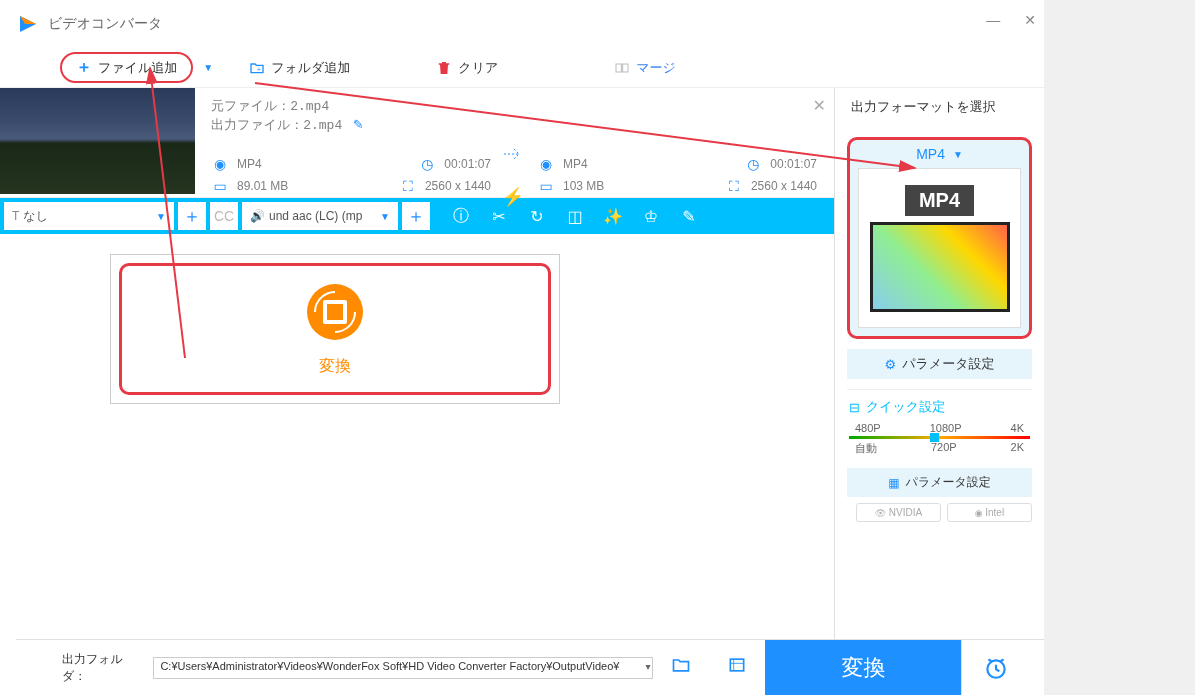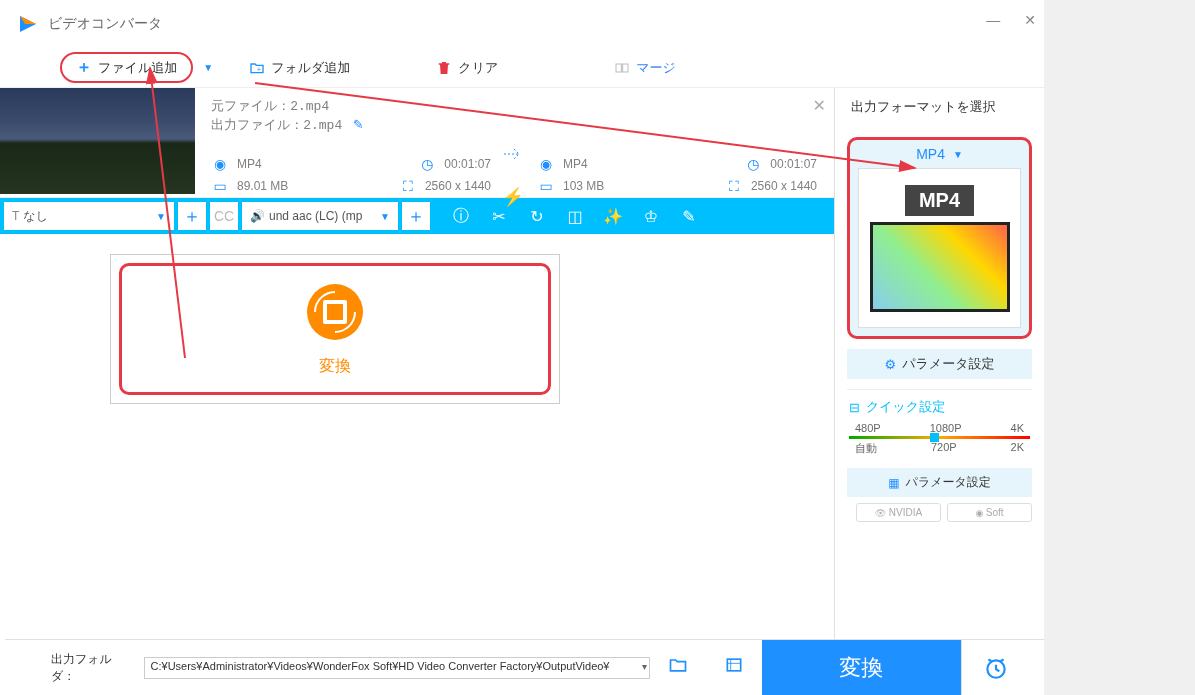--- a/index.html
+++ b/index.html
@@ -65,21 +65,21 @@
 .quick-settings { padding: 4px 2px; }
 .quick-title { color: #00bfff; font-size: 13px; display: flex; align-items: center; gap: 6px; margin-bottom: 6px; }
 .quality-labels { display: flex; justify-content: space-between; font-size: 11px; color: #666; padding: 0 6px; margin: 2px 0; }
 .quality-bar { height: 3px; background: linear-gradient(to right, #0a0, #fa0, #f00); position: relative; }
 .quality-bar::after { content:''; position:absolute; left: 45%; top: -3px; width: 9px; height: 9px; background:#00bfff; }
 .hw-accel { background: #e6f4fb; padding: 6px; text-align: center; color: #333; font-size: 12px; margin: 6px 0; cursor: pointer; display: flex; align-items: center; justify-content: center; gap: 6px; }
 .gpu-logos { display: flex; gap: 6px; margin-top: 4px; padding-left: 9px; }
 .gpu-logo { flex: 1; border: 1px solid #ddd; padding: 3px 4px; font-size: 10px; color: #aaa; text-align: center; border-radius: 3px; }
 
 
-.bottom-bar { position: absolute; bottom: 0; left: 5px; right: 0; height: 56px; border-top: 1px solid #e0e0e0; display: flex; align-items: center; padding: 0 14px 0 46px; background: #fff; }
+.bottom-bar { position: absolute; bottom: 0; left: 16px; right: 0; height: 56px; border-top: 1px solid #e0e0e0; display: flex; align-items: center; padding: 0 14px 0 46px; background: #fff; }
 .output-label { font-size: 12px; color: #333; margin-right: 8px; }
 .output-path { border: 1px solid #ccc; height: 22px; width: 510px; padding: 2px 6px; font-size: 11px; color: #333; background: #fff; position: relative; }
 .path-dropdown { position: absolute; right: 2px; top: 3px; color: #666; font-size: 10px; }
 .bot-icon { color: #1e90ff; font-size: 18px; margin: 0 18px; cursor: pointer; }
 .convert-btn { background: #1e90ff; color: #fff; width: 200px; height: 56px; font-size: 22px; display: flex; align-items: center; justify-content: center; cursor: pointer; margin-left: auto; }
 .clock-btn { width: 70px; height: 56px; display: flex; align-items: center; justify-content: center; color: #1e90ff; font-size: 20px; border-left: 1px solid #e0e0e0; cursor: pointer; }
 
 
 .annotation-arrow { position: absolute; pointer-events: none; }
 
@@ -281,21 +281,21 @@
           <span>2K</span>
         </div>
       </div>
 
       <div class="hw-accel">
         <span style="color:#1e90ff">▦</span>
         <span>パラメータ設定</span>
       </div>
       <div class="gpu-logos">
         <div class="gpu-logo"><span style="font-size:9px">👁 </span><span>NVIDIA</span></div>
-        <div class="gpu-logo"><span style="font-size:9px">◉ </span><span>Soft</span></div>
+        <div class="gpu-logo"><span style="font-size:9px">◉ </span><span>Intel</span></div>
       </div>
     </div>
   </div>
 
   <div class="bottom-bar">
     <span class="output-label">出力フォルダ：</span>
     <div class="output-path">
       <span>C:¥Users¥Administrator¥Videos¥WonderFox Soft¥HD Video Converter Factory¥OutputVideo¥</span>
       <span class="path-dropdown">▾</span>
     </div>

